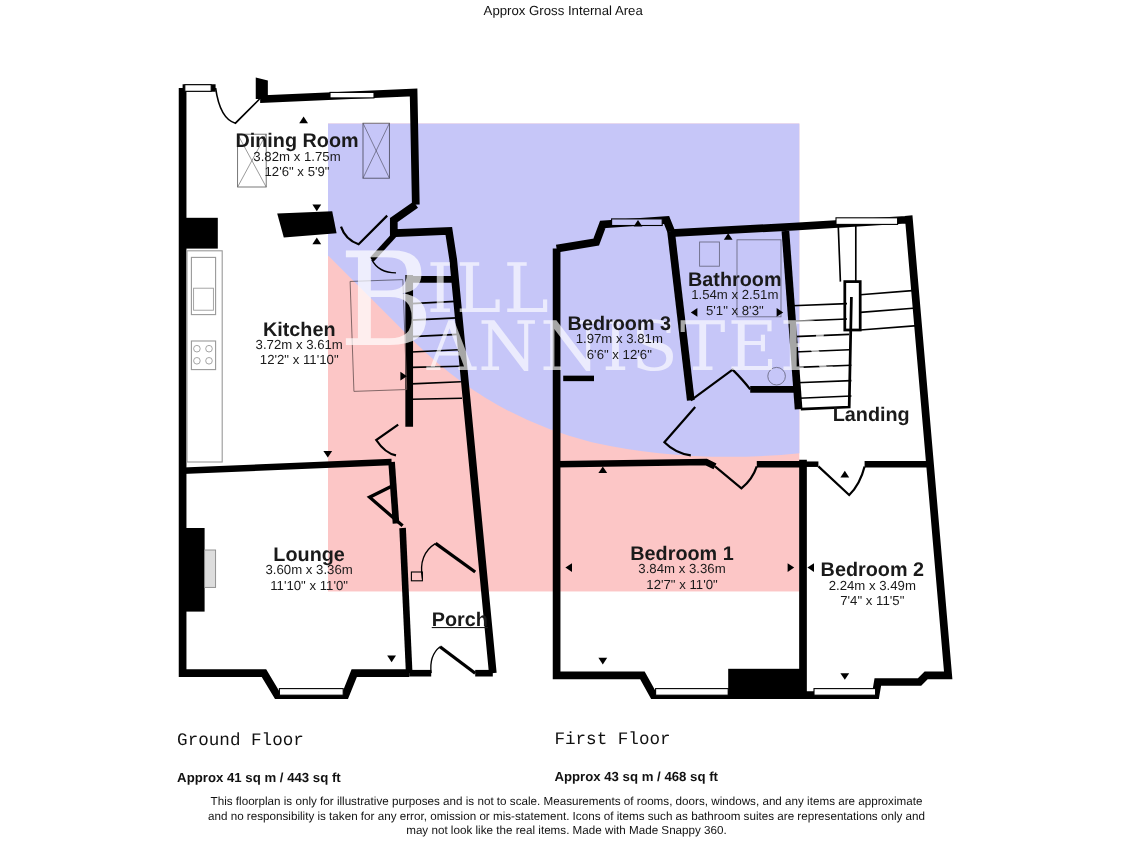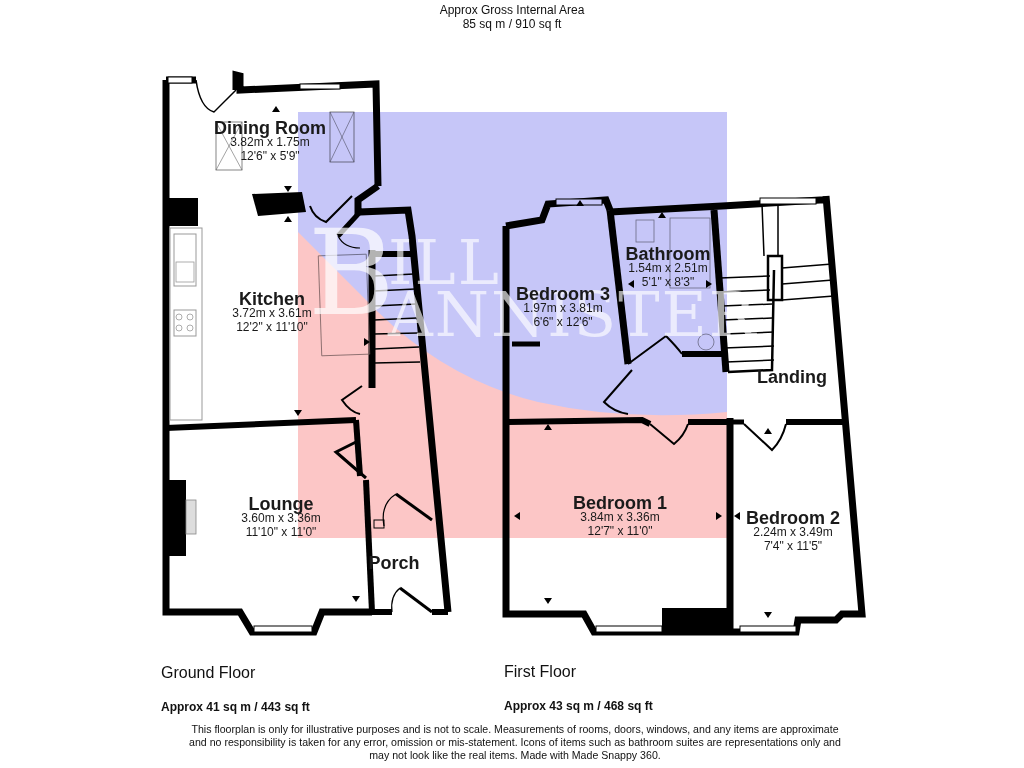--- a/index.html
+++ b/index.html
@@ -2,32 +2,31 @@
 <html><head>
 <meta charset="utf-8">
 <style>
   html,body{margin:0;padding:0;background:#ffffff;}
   body{width:1024px;height:768px;position:relative;overflow:hidden;font-family:"Liberation Sans",sans-serif;color:#111;}
   .abs{position:absolute;}
   .header{left:0;top:3px;width:1024px;text-align:center;font-weight:normal;font-size:12px;line-height:14px;color:#111;}
   .plan{position:absolute;left:0;top:0;}
   .room-label{position:absolute;text-align:center;font-size:12px;line-height:14px;color:#1a1a1a;white-space:nowrap;transform:translateX(-50%);}
   .room-label .rn{font-weight:bold;font-size:18px;}
-  .floor-title{font-size:16px;color:#111;}
+  .floor-title{font-size:16px;color:#111;font-family:Liberation Mono, monospace;}
   .floor-area{font-size:12px;font-weight:bold;color:#111;margin-top:18px;}
   .disclaimer{left:170px;top:723px;width:690px;text-align:center;font-size:10.6px;line-height:13px;color:#111;}
   .wm{position:absolute;left:298px;top:112px;width:429px;height:426px;overflow:hidden;pointer-events:none;mix-blend-mode:multiply;}
   .wm-text{position:absolute;font-family:"DejaVu Serif","Liberation Serif",serif;color:rgba(255,255,255,0.75);mix-blend-mode:normal;}
 </style>
 </head>
 <body>
 
 <div class="abs header">
   <div>Approx Gross Internal Area</div>
-  <div>85 sq m / 910 sq ft</div>
 </div>
 
 <svg class="plan" width="1024" height="768" viewBox="0 0 1024 768" xmlns="http://www.w3.org/2000/svg">
   <g fill="none" stroke="#000" stroke-linejoin="miter">
 
     <path d="M166,80 L166,612 L240,612 L252,632 L314,632 L322,612 L372,612" stroke-width="7"></path>
     <path d="M166,80 L196,80" stroke-width="7"></path>
     <path d="M236,90 L236,75 L240,76 L240,90 L376,84 L378,186" stroke-width="7"></path>
 
     <rect x="168" y="77" width="24" height="6" fill="#fff" stroke="#000" stroke-width="1"></rect>
@@ -172,21 +171,21 @@
 <div class="room-label" style="left:272px;top:292px;">
   <div class="rn">Kitchen</div>
   <div>3.72m x 3.61m</div>
   <div>12'2" x 11'10"</div>
 </div>
 <div class="room-label" style="left:281px;top:497px;">
   <div class="rn">Lounge</div>
   <div>3.60m x 3.36m</div>
   <div>11'10" x 11'0"</div>
 </div>
-<div class="room-label" style="left:394px;top:556px;">
+<div class="room-label" style="left:418px;top:556px;text-decoration:underline;">
   <div class="rn">Porch</div>
 </div>
 
 <div class="room-label" style="left:563px;top:287px;">
   <div class="rn">Bedroom 3</div>
   <div>1.97m x 3.81m</div>
   <div>6'6" x 12'6"</div>
 </div>
 <div class="room-label" style="left:668px;top:247px;">
   <div class="rn">Bathroom</div>

